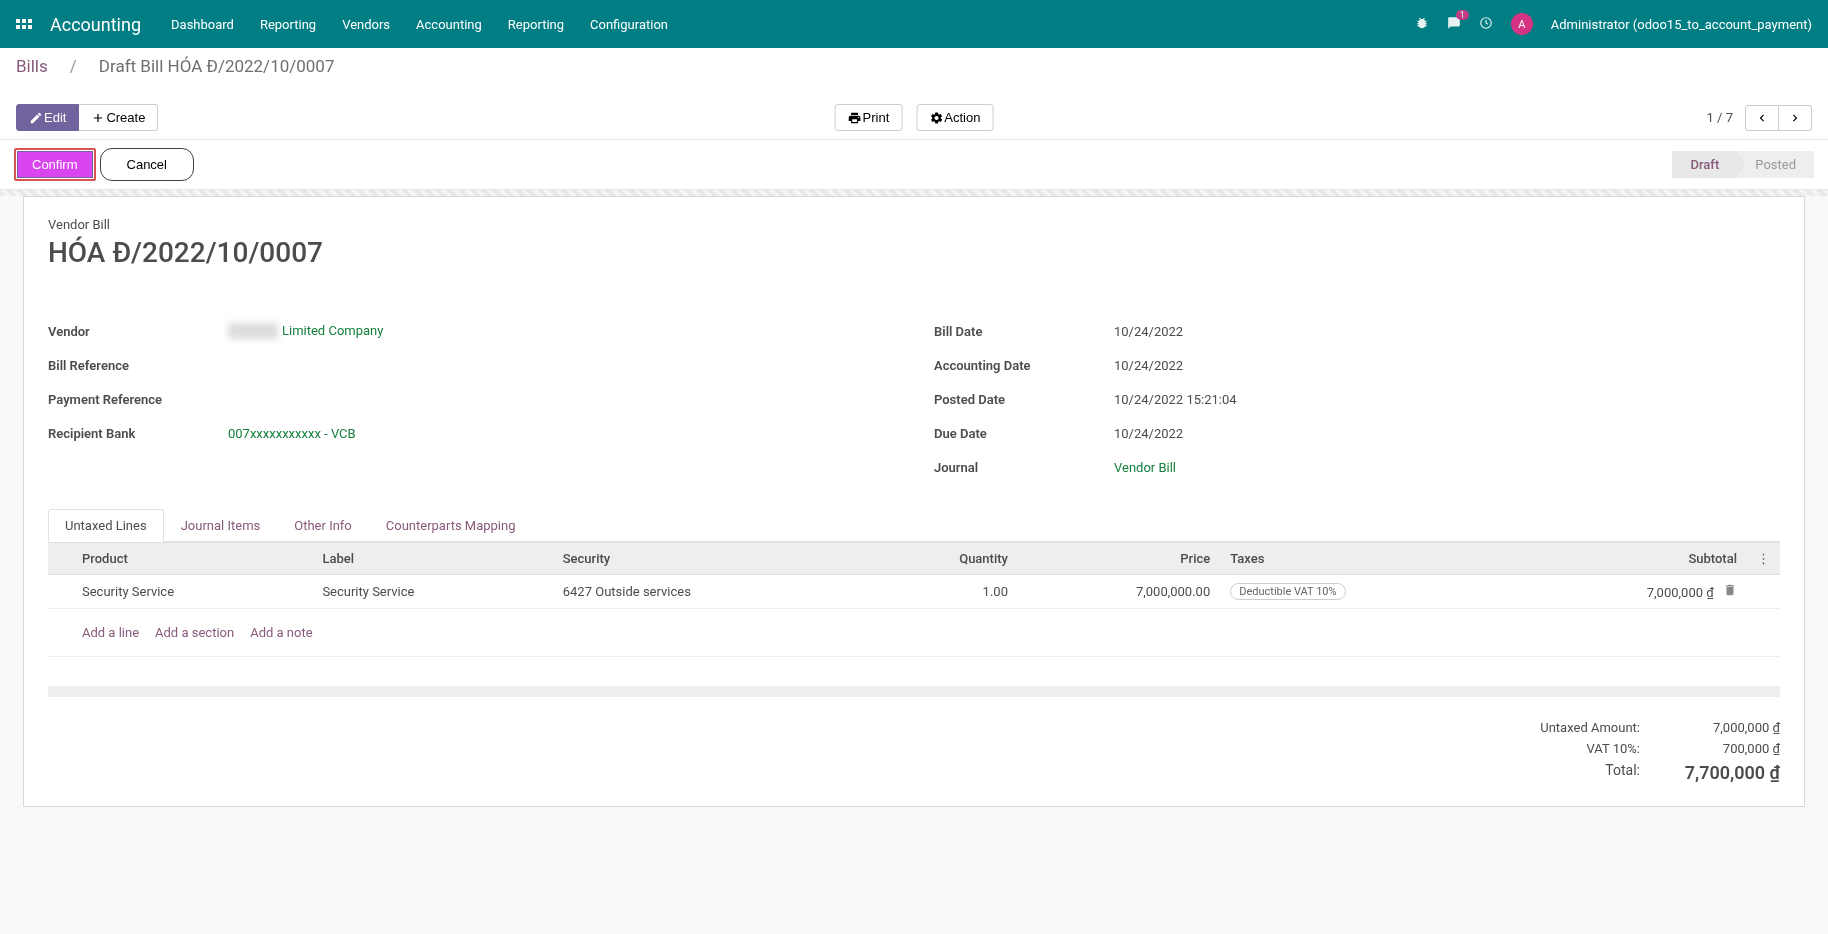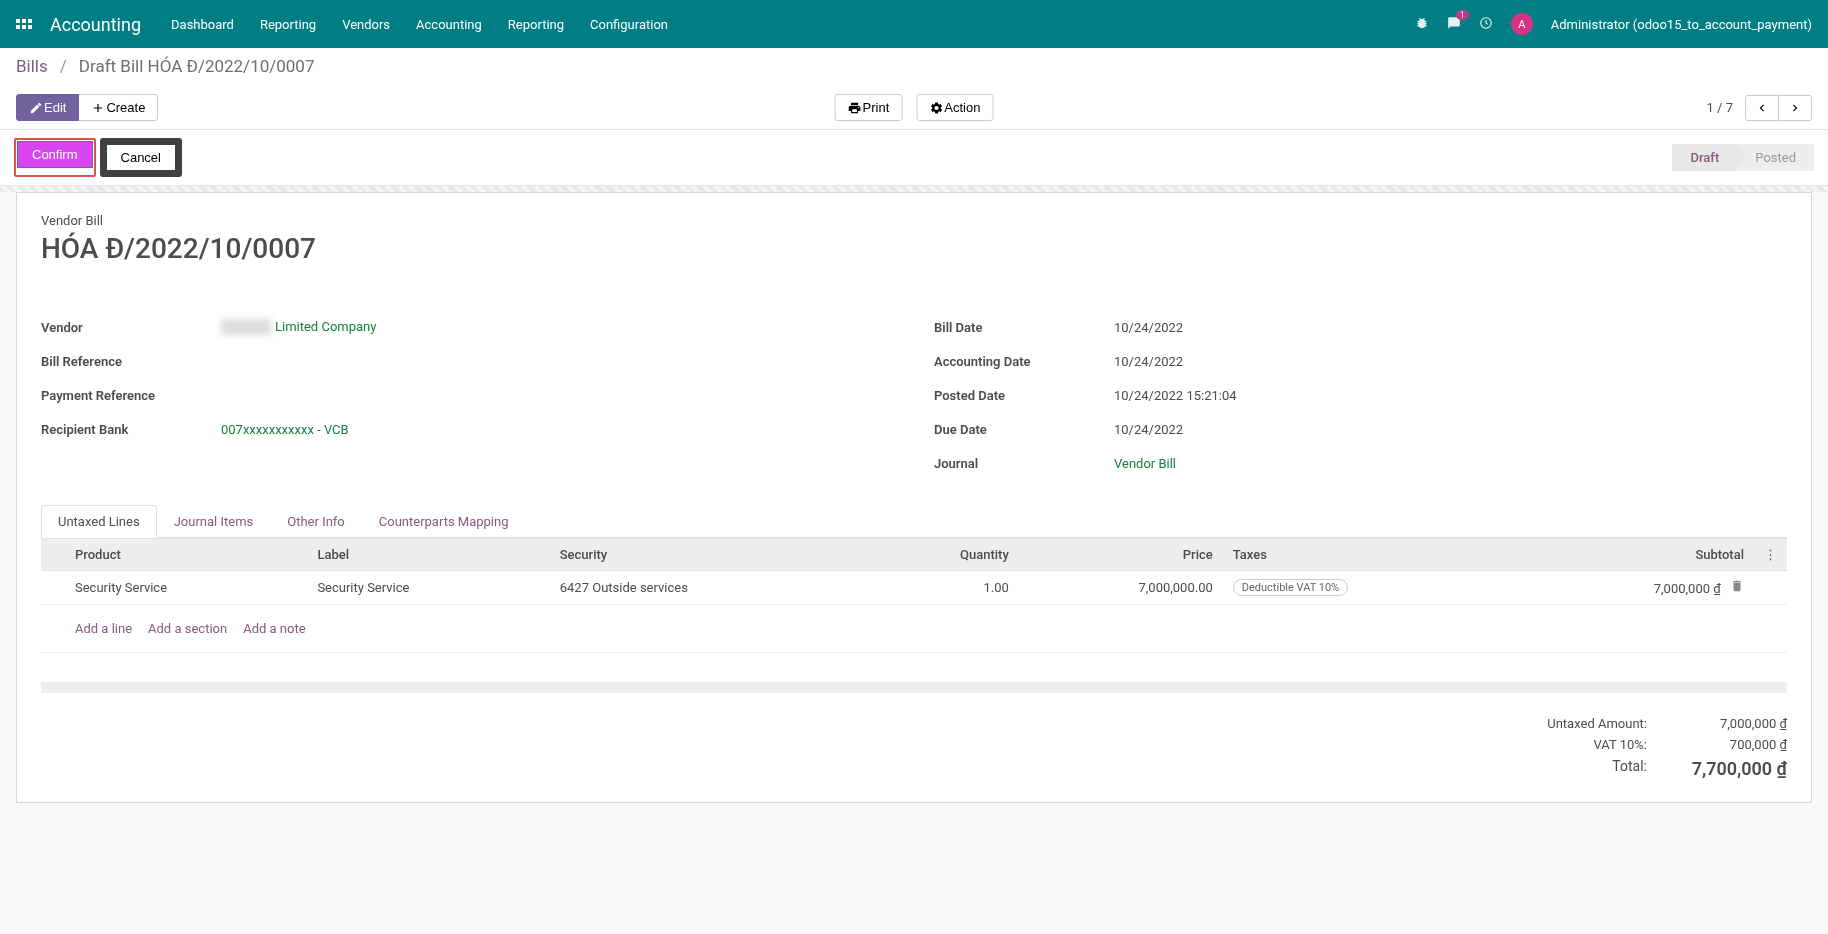--- a/index.html
+++ b/index.html
@@ -14,21 +14,21 @@
     .nav-menu { display: flex; gap: 26px; margin-left: 12px; }
     .nav-menu a { color: #fff; text-decoration: none; font-size: 13px; cursor: pointer; }
     .navbar-right { margin-left: auto; display: flex; align-items: center; gap: 18px; }
     .nav-icon { color: #fff; opacity: 0.9; cursor: pointer; position: relative; }
     .badge-dot { background: #d63384; color: #fff; border-radius: 8px; font-size: 9px; padding: 0 4px; position: absolute; top: -6px; right: -8px; }
     .avatar { width: 22px; height: 22px; border-radius: 50%; background: #d63384; color: #fff; display: flex; align-items: center; justify-content: center; font-size: 11px; }
     .user-label { font-size: 13px; }
     
     
     .control-panel { background: #fff; padding: 8px 16px; border-bottom: 1px solid #e5e5e5; }
-    .breadcrumb { display: flex; align-items: center; gap: 12px; font-size: 17px; margin-bottom: 18px; }
+    .breadcrumb { display: flex; align-items: center; gap: 22px; font-size: 17px; margin-bottom: 28px; }
     .breadcrumb a { color: #875a7b; text-decoration: none; cursor: pointer; }
     .breadcrumb .sep { color: #999; }
     .breadcrumb .current { color: #6f6f6f; }
     
     .cp-row { display: flex; align-items: center; }
     .cp-left { display: flex; gap: 0; }
     .btn { padding: 5px 12px; border: 1px solid #ccc; background: #fff; cursor: pointer; font-size: 13px; display: inline-flex; align-items: center; gap: 1px; }
     .btn-primary { background: #71639e; color: #fff; border-color: #71639e; }
     .btn-group .btn:first-child { border-radius: 3px 0 0 3px; }
     .btn-group .btn:last-child { border-radius: 0 3px 3px 0; border-left: none; }
@@ -37,31 +37,31 @@
     .cp-right { margin-left: auto; display: flex; align-items: center; gap: 12px; }
     .pager { color: #4c4c4c; font-size: 13px; }
     .pager-arrows { display: flex; }
     .pager-arrows .btn { padding: 5px 9px; }
     
     
     .status-bar { background: #fff; border-bottom: 1px solid #e5e5e5; padding: 8px 14px; display: flex; align-items: center; }
     .status-left { display: flex; gap: 0; }
     .btn-confirm-wrap { border: 2px solid #d9534f; padding: 1px; border-radius: 2px; }
     .btn-confirm { background: #d946ef; color: #fff; border: 1px solid #71639e; padding: 5px 14px; cursor: pointer; font-size: 13px; }
-    .btn-cancel { background: #fff; border: 7px solid #404040; padding: 5px 14px; cursor: pointer; font-size: 13px; margin-left: 4px; border-radius: 3px; }
+    .btn-cancel { background: #fff; border: 1px solid #404040; padding: 5px 26px; cursor: pointer; font-size: 13px; margin-left: 4px; border-radius: 12px; }
     .status-right { margin-left: auto; display: flex; border-radius: 12px; }
     .status-step { padding: 6px 18px; background: #eee; color: #999; position: relative; }
     .status-step.active { background: #e8e8e8; color: #875a7b; font-weight: 500; }
     .status-step.active::after { content: ""; position: absolute; right: -9px; top: 0; bottom: 0; width: 0; height: 0; border-top: 13px solid transparent; border-bottom: 13px solid transparent; border-left: 9px solid #e8e8e8; z-index: 1; }
     
     
     .sep-bar { height: 6px; background: repeating-linear-gradient(45deg, #e8e8e8, #e8e8e8 4px, #f4f4f4 4px, #f4f4f4 8px); }
     
     
-    .sheet-wrap { padding: 0 16px; }
+    .sheet-wrap { padding: 0 23px; }
     .sheet { background: #fff; border: 1px solid #d8d8d8; padding: 20px 24px; max-width: 100%; }
     .doc-type { font-size: 13px; color: #4c4c4c; margin-bottom: 4px; }
     .doc-title { font-size: 28px; font-weight: 500; color: #4c4c4c; margin-bottom: 50px; }
     
     .form-grid { display: flex; gap: 40px; margin-bottom: 20px; }
     .form-col { flex: 1; }
     .form-row { display: flex; align-items: center; margin-bottom: 10px; min-height: 24px; }
     .form-label { width: 180px; font-weight: 600; color: #4c4c4c; font-size: 13px; }
     .form-val { color: #4c4c4c; font-size: 13px; }
     .form-val.link { color: #15803d; }

